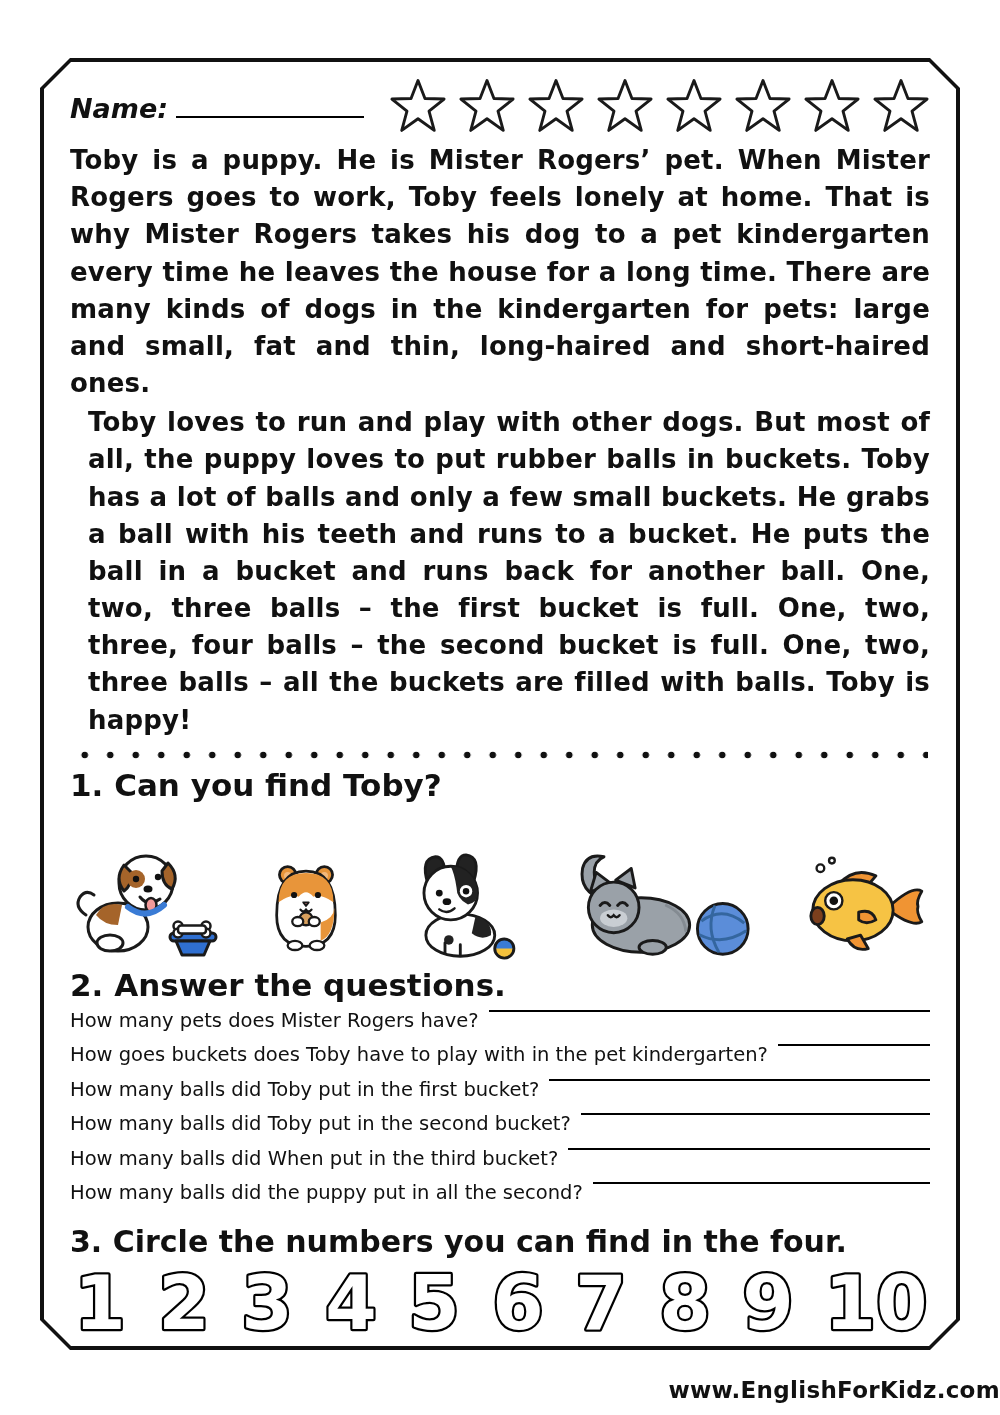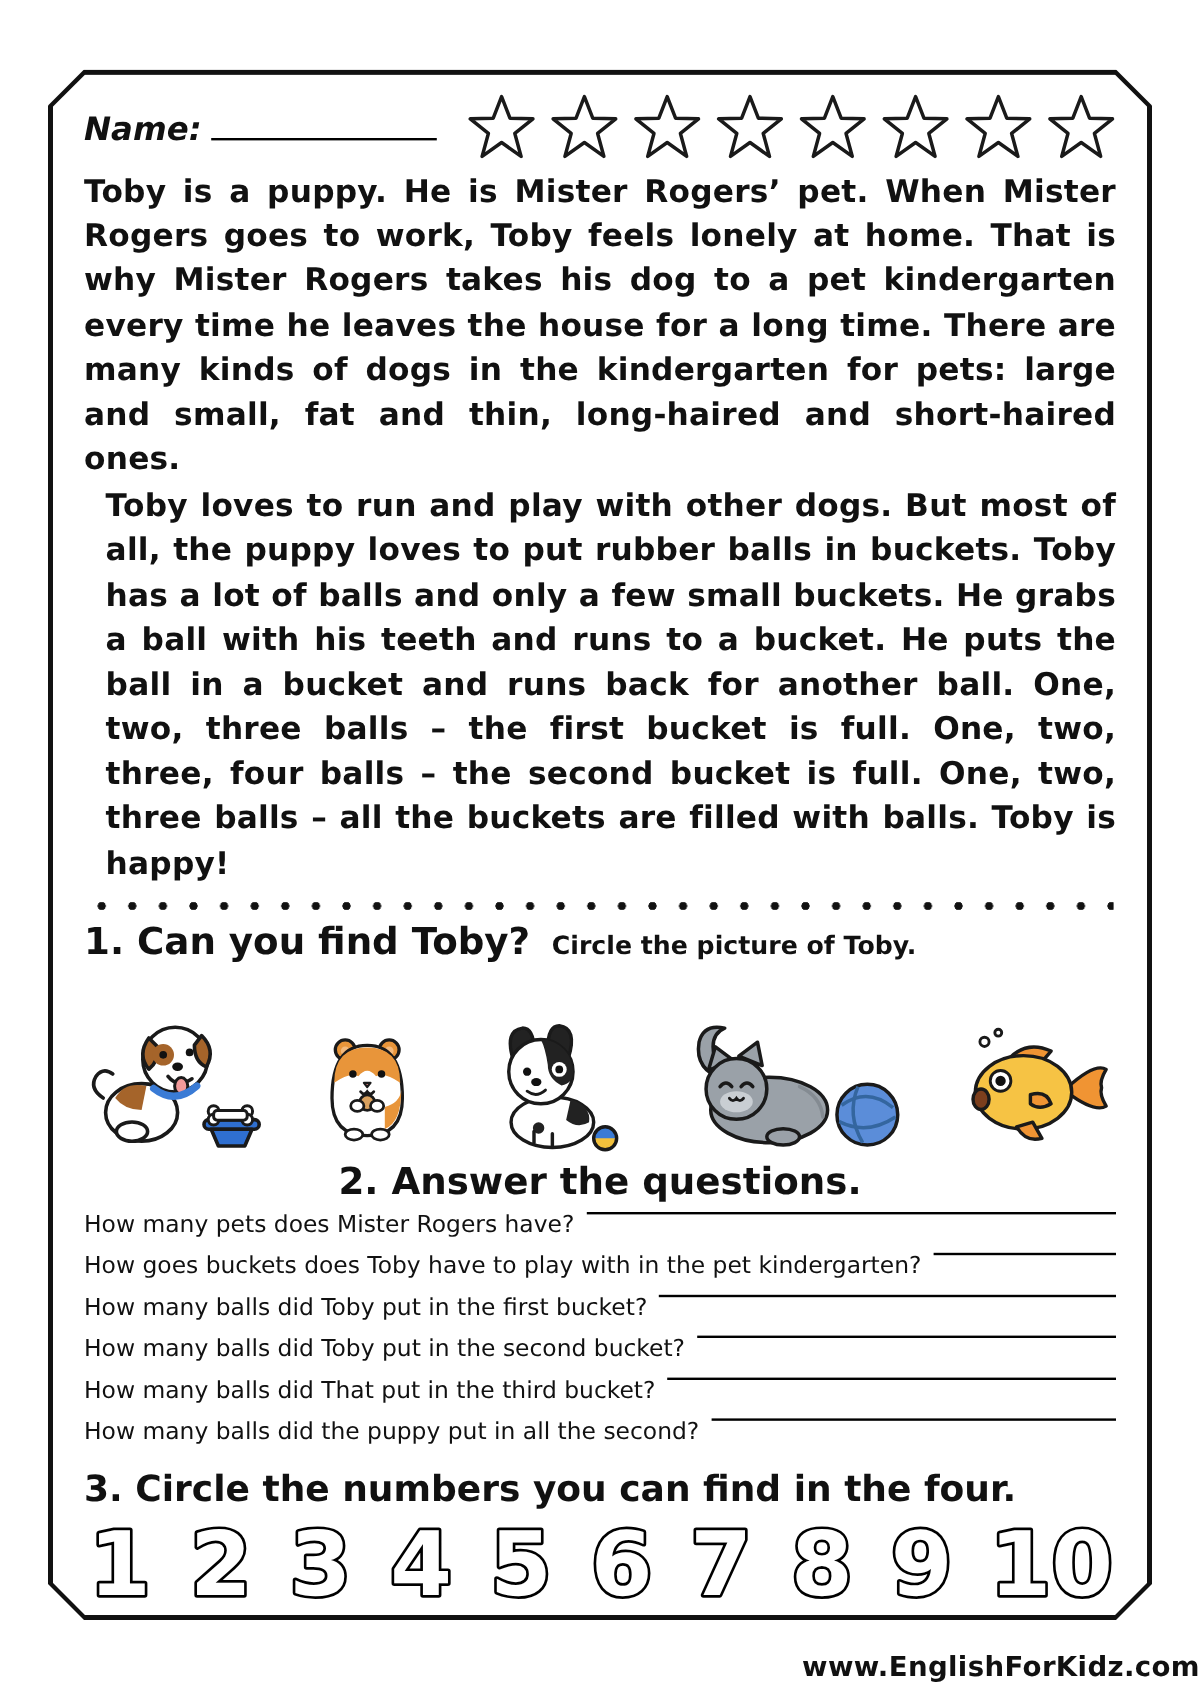--- a/index.html
+++ b/index.html
@@ -31,21 +31,21 @@
     background-size:25.5px 8px;background-position:left center;background-repeat:repeat-x;}
 
   .sec-head{display:flex;align-items:baseline;}
   .sec-title{font-size:31px;font-weight:bold;white-space:nowrap;}
   .sec-instruction{font-size:21px;font-weight:bold;margin-left:18px;white-space:nowrap;}
 
   .animals{display:flex;justify-content:space-between;align-items:flex-end;height:152px;margin:6px 0 4px;}
   .animal{margin:0;}
   .animal svg{display:block;}
 
-  .sec-head2{font-size:31px;font-weight:bold;margin:6px 0 6px;text-align:center;}
+  .sec-head2{font-size:31px;font-weight:bold;margin:6px 0 6px;}
 
   .questions{}
   .q-row{display:flex;align-items:flex-start;height:34.5px;font-size:19.5px;}
   .q-text{white-space:nowrap;padding-bottom:3px;}
   .answer-line{flex:1;border-bottom:2px solid #000;margin-left:10px;margin-bottom:6px;height:1px;min-width:60px;}
 
   .sec-head3{font-size:30px;font-weight:bold;margin:8px 0 2px;white-space:nowrap;}
   .numbers{display:flex;justify-content:space-between;align-items:center;padding:0 2px;height:84px;}
   .outline-num svg{display:block;}
 
@@ -109,21 +109,20 @@
 
       <div class="passage">
         <p>Toby is a puppy. He is Mister Rogers’ pet. When Mister Rogers goes to work, Toby feels lonely at home. That is why Mister Rogers takes his dog to a pet kindergarten every time he leaves the house for a long time. There are many kinds of dogs in the kindergarten for pets: large and small, fat and thin, long-haired and short-haired ones.</p>
         <p>Toby loves to run and play with other dogs. But most of all, the puppy loves to put rubber balls in buckets. Toby has a lot of balls and only a few small buckets. He grabs a ball with his teeth and runs to a bucket. He puts the ball in a bucket and runs back for another ball. One, two, three balls – the first bucket is full. One, two, three, four balls – the second bucket is full. One, two, three balls – all the buckets are filled with balls. Toby is happy!</p>
       </div>
 
       <div class="dotted-sep"></div>
 
       <div class="sec-head">
         <span class="sec-title"><span>1.</span> <span>Can you find Toby?</span></span>
-        <span class="sec-instruction">Circle the picture of Toby.</span>
       </div>
 
       <div class="animals">
 
         <figure class="animal">
           <svg viewBox="0 0 150 120" width="150" height="120">
             <path d="M16,74 Q4,66 10,56 Q16,48 24,54" fill="#fff" stroke="#1a1a1a" stroke-width="3" stroke-linecap="round"></path>
             <ellipse cx="48" cy="86" rx="30" ry="24" fill="#fff" stroke="#1a1a1a" stroke-width="3"></ellipse>
             <path d="M26,74 Q34,60 52,64 L48,84 Q34,84 26,74 Z" fill="#a5642a"></path>
             <ellipse cx="40" cy="102" rx="13" ry="8" fill="#fff" stroke="#1a1a1a" stroke-width="3"></ellipse>
@@ -242,21 +241,21 @@
           </div>
           <div class="q-row">
             <span class="q-text">How many balls did Toby put in the first bucket?</span>
             <span class="answer-line"></span>
           </div>
           <div class="q-row">
             <span class="q-text">How many balls did Toby put in the second bucket?</span>
             <span class="answer-line"></span>
           </div>
           <div class="q-row">
-            <span class="q-text">How many balls did That put in the third bucket?</span>
+            <span class="q-text">How many balls did When put in the third bucket?</span>
             <span class="answer-line"></span>
           </div>
           <div class="q-row">
             <span class="q-text">How many balls did the puppy put in all the second?</span>
             <span class="answer-line"></span>
           </div>
         </div>
 
       <div class="sec-head3"><span>3.</span> <span>Circle the numbers you can find in the four.</span></div>
 

